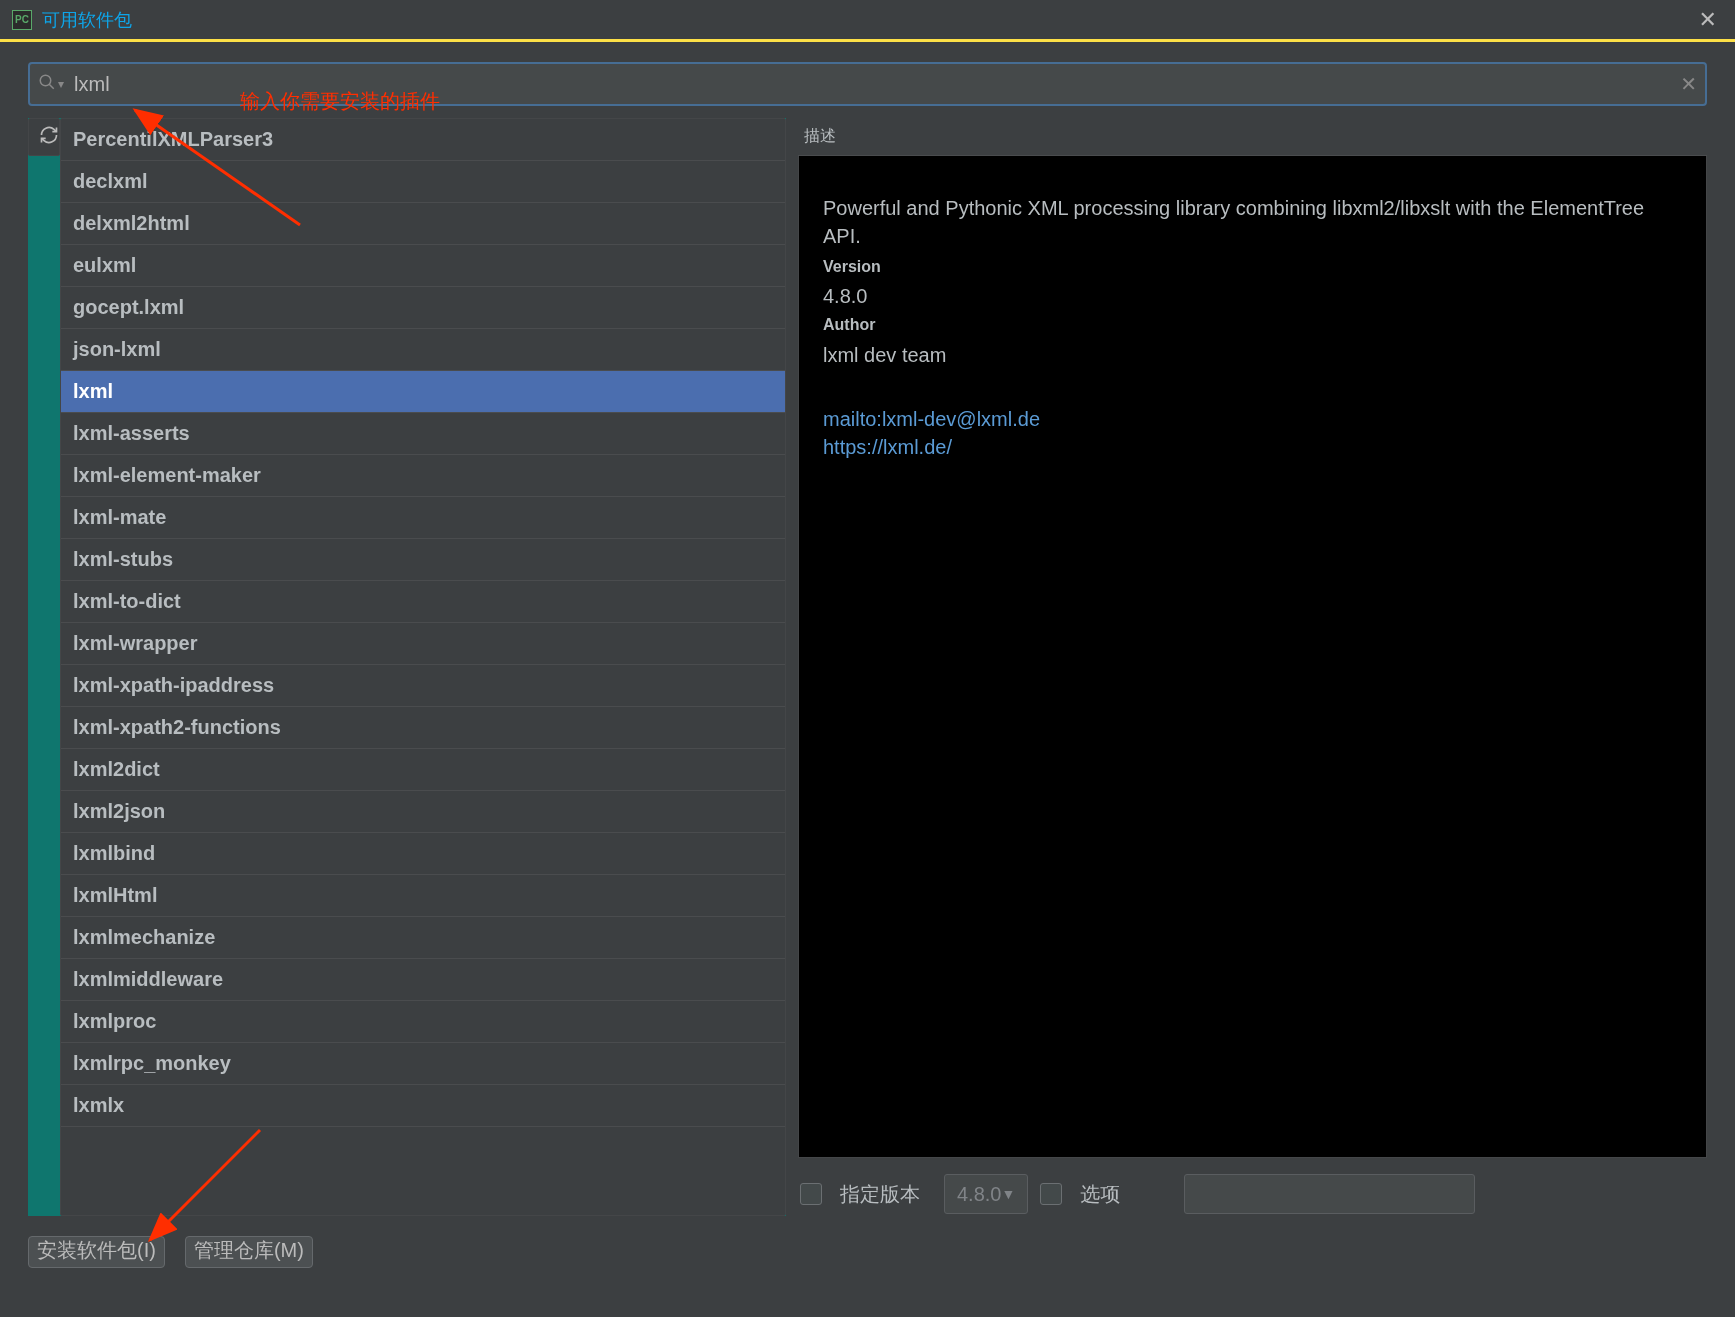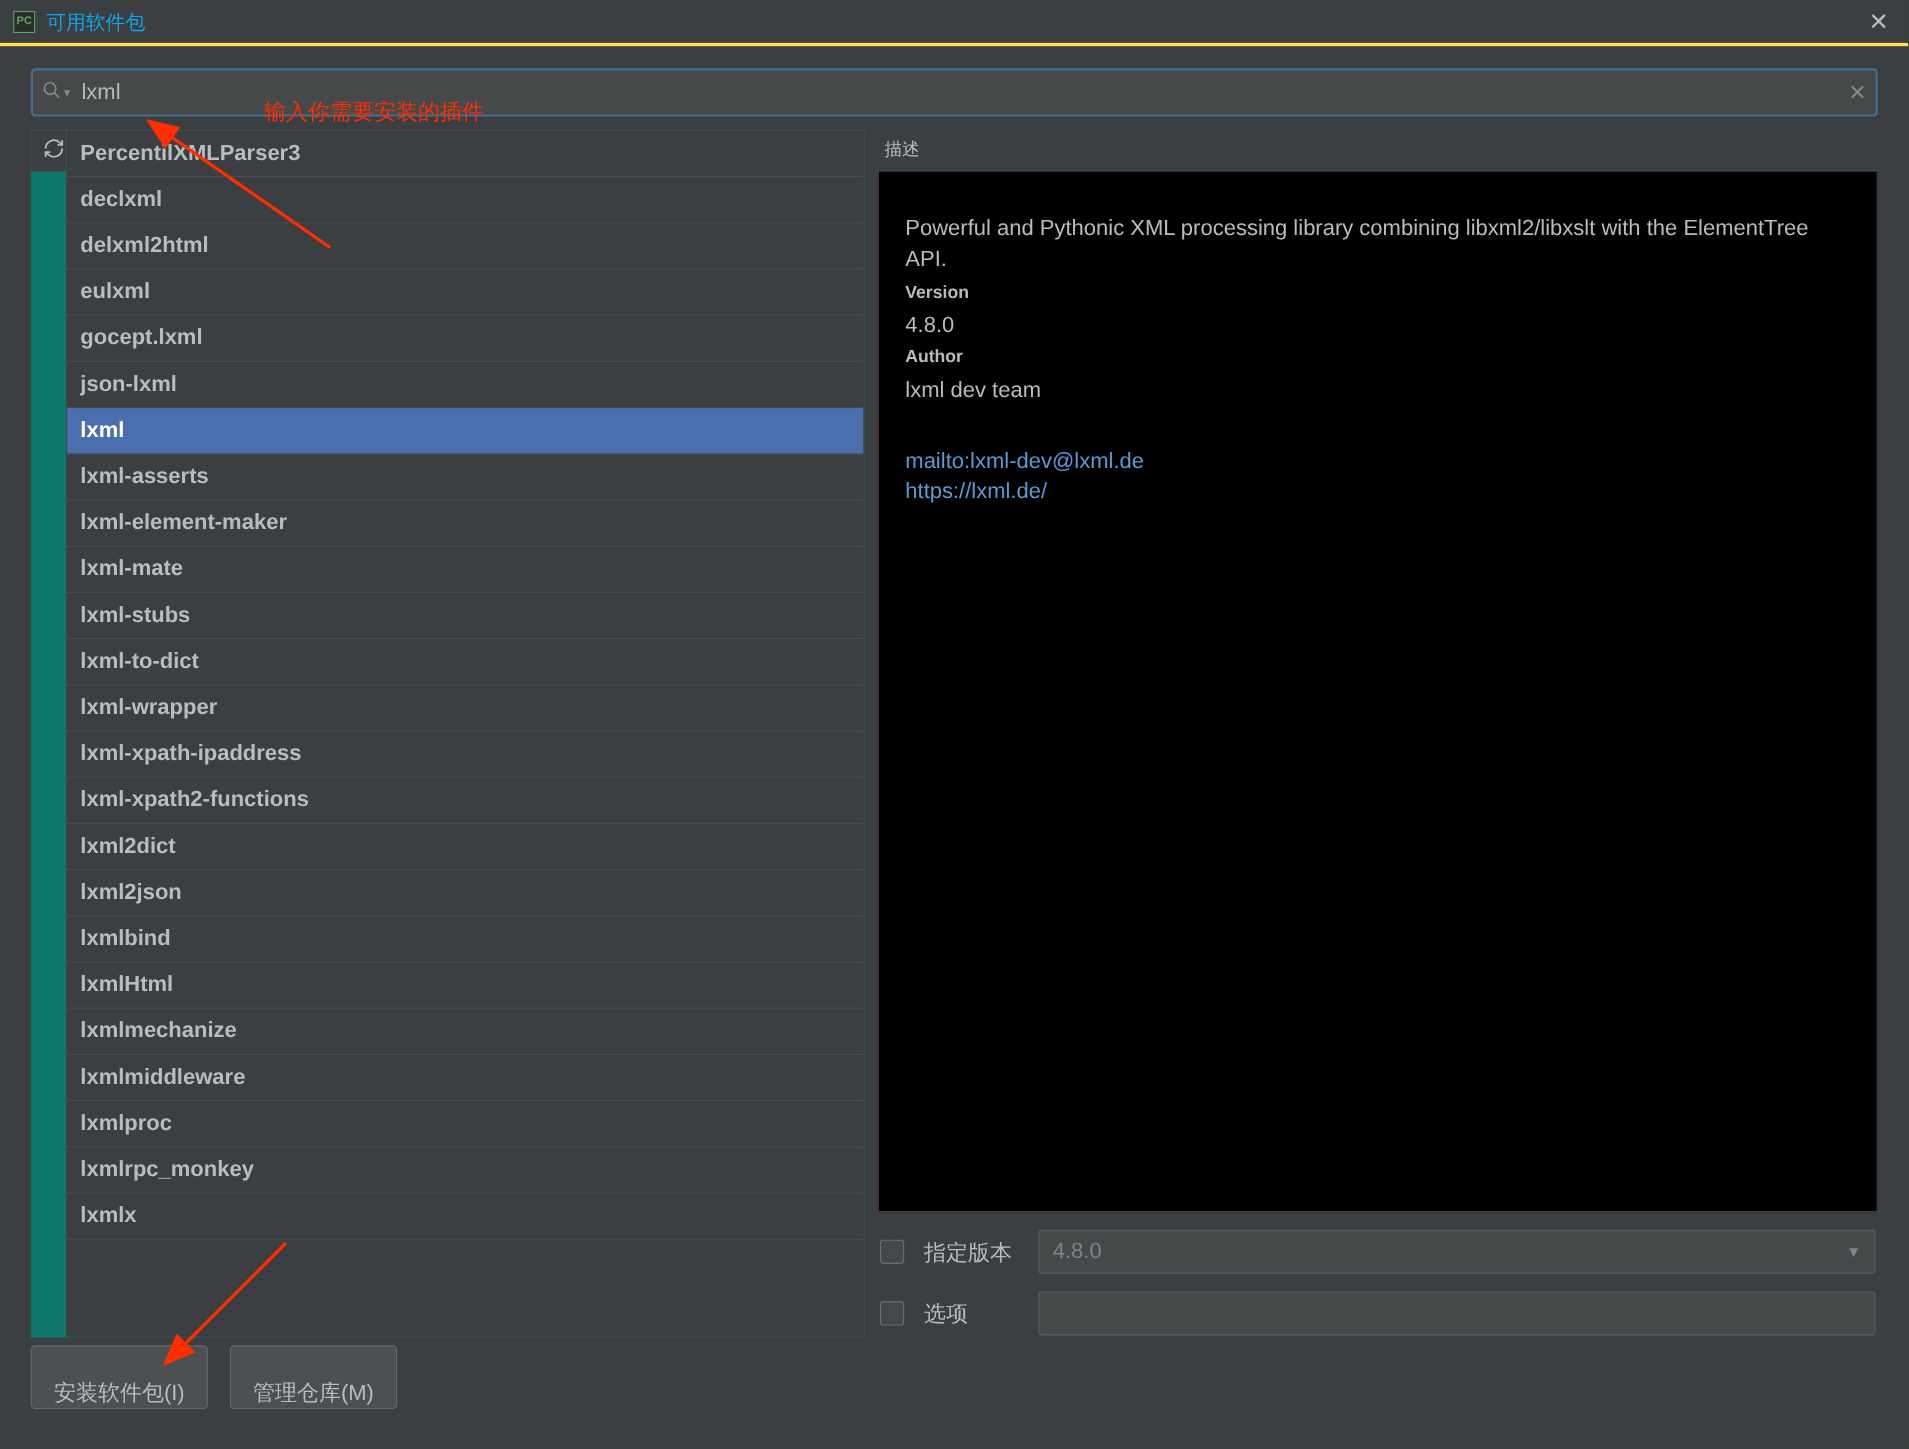--- a/index.html
+++ b/index.html
@@ -146,21 +146,21 @@
     font-weight: bold;
     margin-top: 4px;
     margin-bottom: 4px;
     font-size: 16px;
   }
   .desc-body .value { font-size: 20px; color:#b8bdc0; }
   .desc-body a { color:#5b9bd5; text-decoration:none; display:block; }
   .desc-body .desc-text { margin-bottom: 6px; }
 
   .opts {
-    display: flex; flex-direction: column; gap: 12px;
+    display: flex; flex-direction: row; gap: 12px;
     padding: 2px 2px 0 2px;
   }
   .opt-row {
     display: flex; align-items: center; gap: 18px;
     height: 44px;
   }
   .chk {
     width: 22px; height: 22px;
     border: 1px solid #6b6f72;
     border-radius: 3px;
@@ -189,28 +189,28 @@
   }
 
   
   .footer {
     height: 72px;
     display:flex; align-items:center;
     padding-left: 28px;
     gap: 20px;
   }
   .btn {
-    height: 58px;
-    padding: 0 20px;
+    height: 32px;
+    padding: 0 8px;
     background: #4c5052;
     border: 1px solid #65696c;
     border-radius: 4px;
     color: #bbbbbb;
     font-size: 20px;
-    display:flex; align-items:flex-end;
+    display:flex; align-items:flex-start;
     cursor:pointer;
   }
 
   
   svg.annots {
     position:absolute;
     left:0; top:0;
     width:1735px; height:1317px;
     pointer-events:none;
   }

